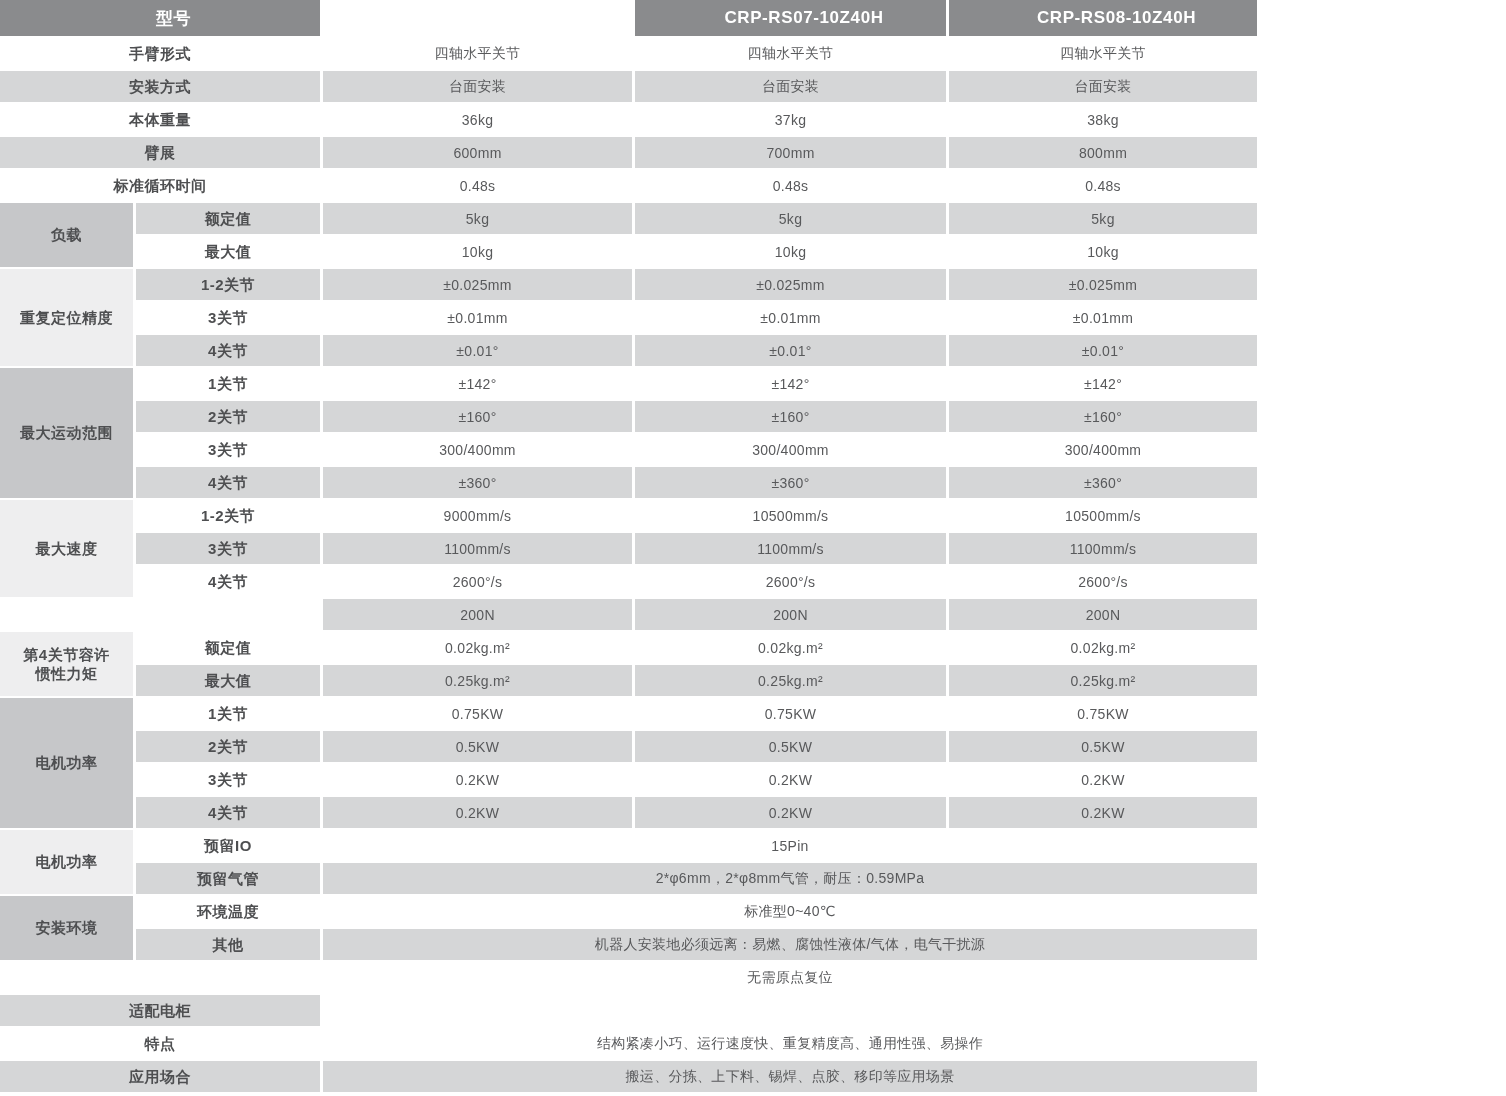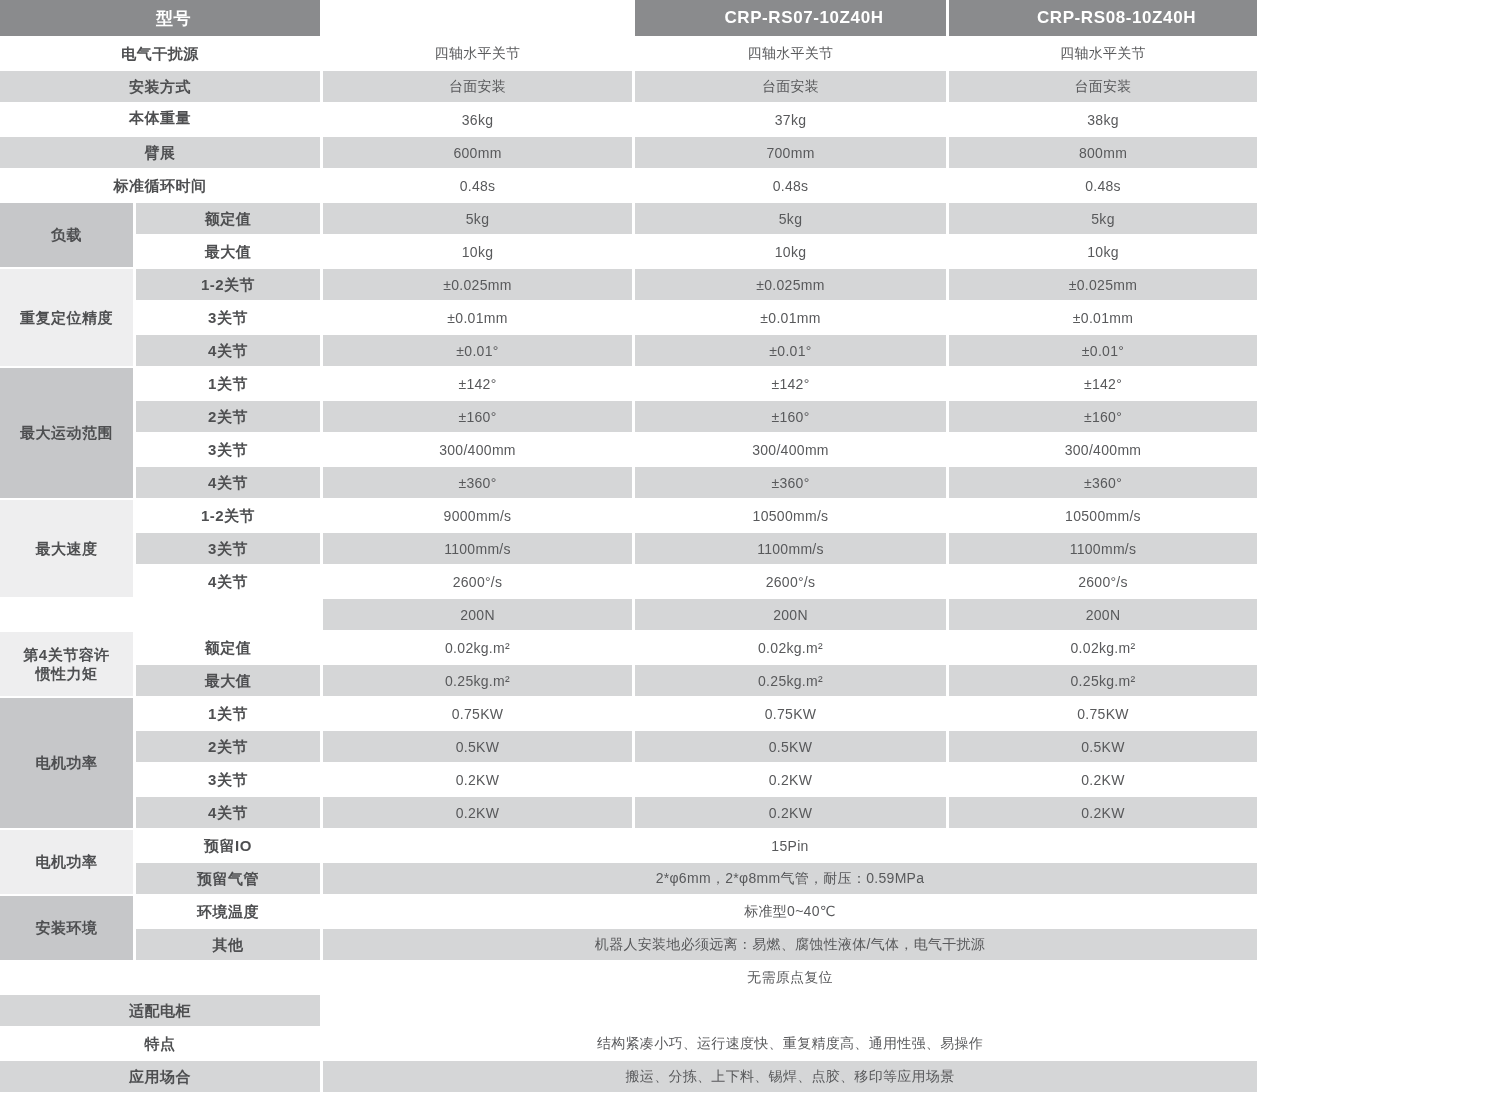--- a/index.html
+++ b/index.html
@@ -48,29 +48,29 @@
   }
 </style>
 </head>
 <body>
 
 <div class="page">
   <div class="spec-grid">
       <div class="c hdr" style="grid-area: 1 / 1 / auto / 3;">型号</div>
       <div class="c hdr" style="grid-area: 1 / 4;">CRP-RS07-10Z40H</div>
       <div class="c hdr" style="grid-area: 1 / 5;">CRP-RS08-10Z40H</div>
-      <div class="c lbl white" style="grid-area: 2 / 1 / auto / 3;">电气干扰源</div>
+      <div class="c lbl white" style="grid-area: 2 / 1 / auto / 3;">手臂形式</div>
       <div class="c val white" style="grid-area: 2 / 3;">四轴水平关节</div>
       <div class="c val white" style="grid-area: 2 / 4;">四轴水平关节</div>
       <div class="c val white" style="grid-area: 2 / 5;">四轴水平关节</div>
       <div class="c lbl gray" style="grid-area: 3 / 1 / auto / 3;">安装方式</div>
       <div class="c val gray" style="grid-area: 3 / 3;">台面安装</div>
       <div class="c val gray" style="grid-area: 3 / 4;">台面安装</div>
       <div class="c val gray" style="grid-area: 3 / 5;">台面安装</div>
-      <div class="c lbl white" style="grid-area: 4 / 1 / auto / 3; font-family: Liberation Mono, monospace;">本体重量</div>
+      <div class="c lbl white" style="grid-area: 4 / 1 / auto / 3;">本体重量</div>
       <div class="c val white" style="grid-area: 4 / 3;">36kg</div>
       <div class="c val white" style="grid-area: 4 / 4;">37kg</div>
       <div class="c val white" style="grid-area: 4 / 5;">38kg</div>
       <div class="c lbl gray" style="grid-area: 5 / 1 / auto / 3;">臂展</div>
       <div class="c val gray" style="grid-area: 5 / 3;">600mm</div>
       <div class="c val gray" style="grid-area: 5 / 4;">700mm</div>
       <div class="c val gray" style="grid-area: 5 / 5;">800mm</div>
       <div class="c lbl white" style="grid-area: 6 / 1 / auto / 3;">标准循环时间</div>
       <div class="c val white" style="grid-area: 6 / 3;">0.48s</div>
       <div class="c val white" style="grid-area: 6 / 4;">0.48s</div>

